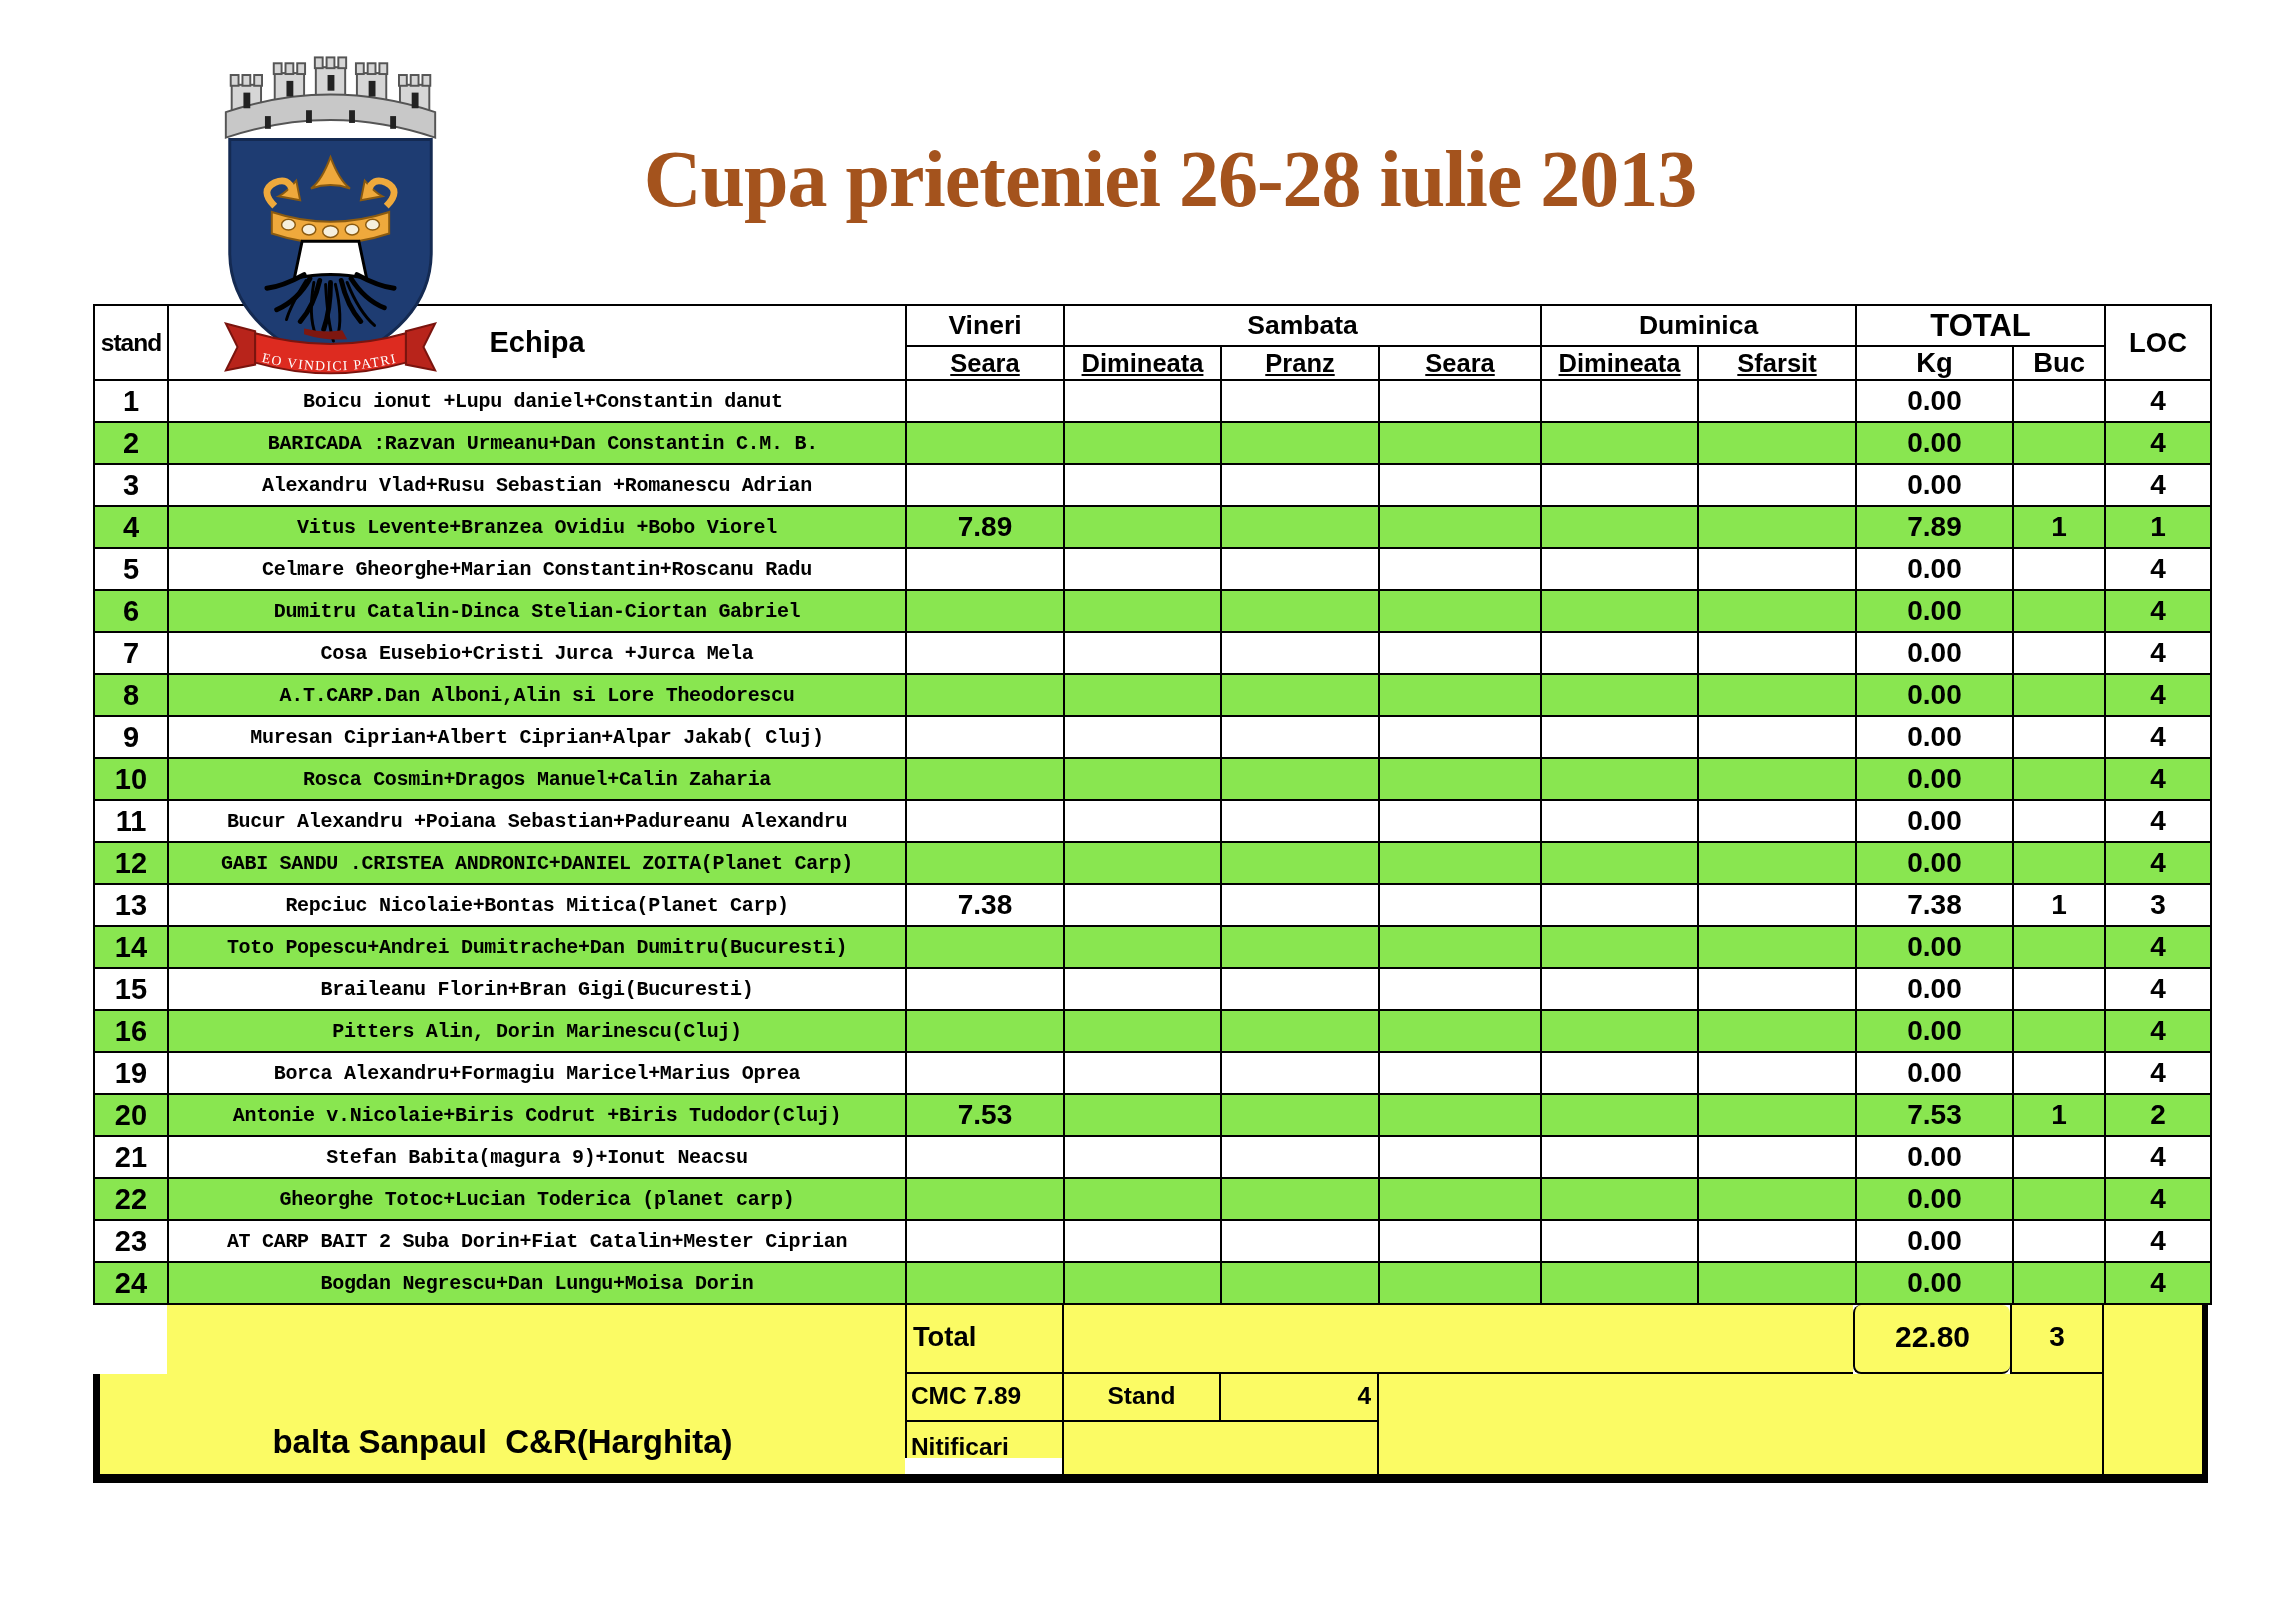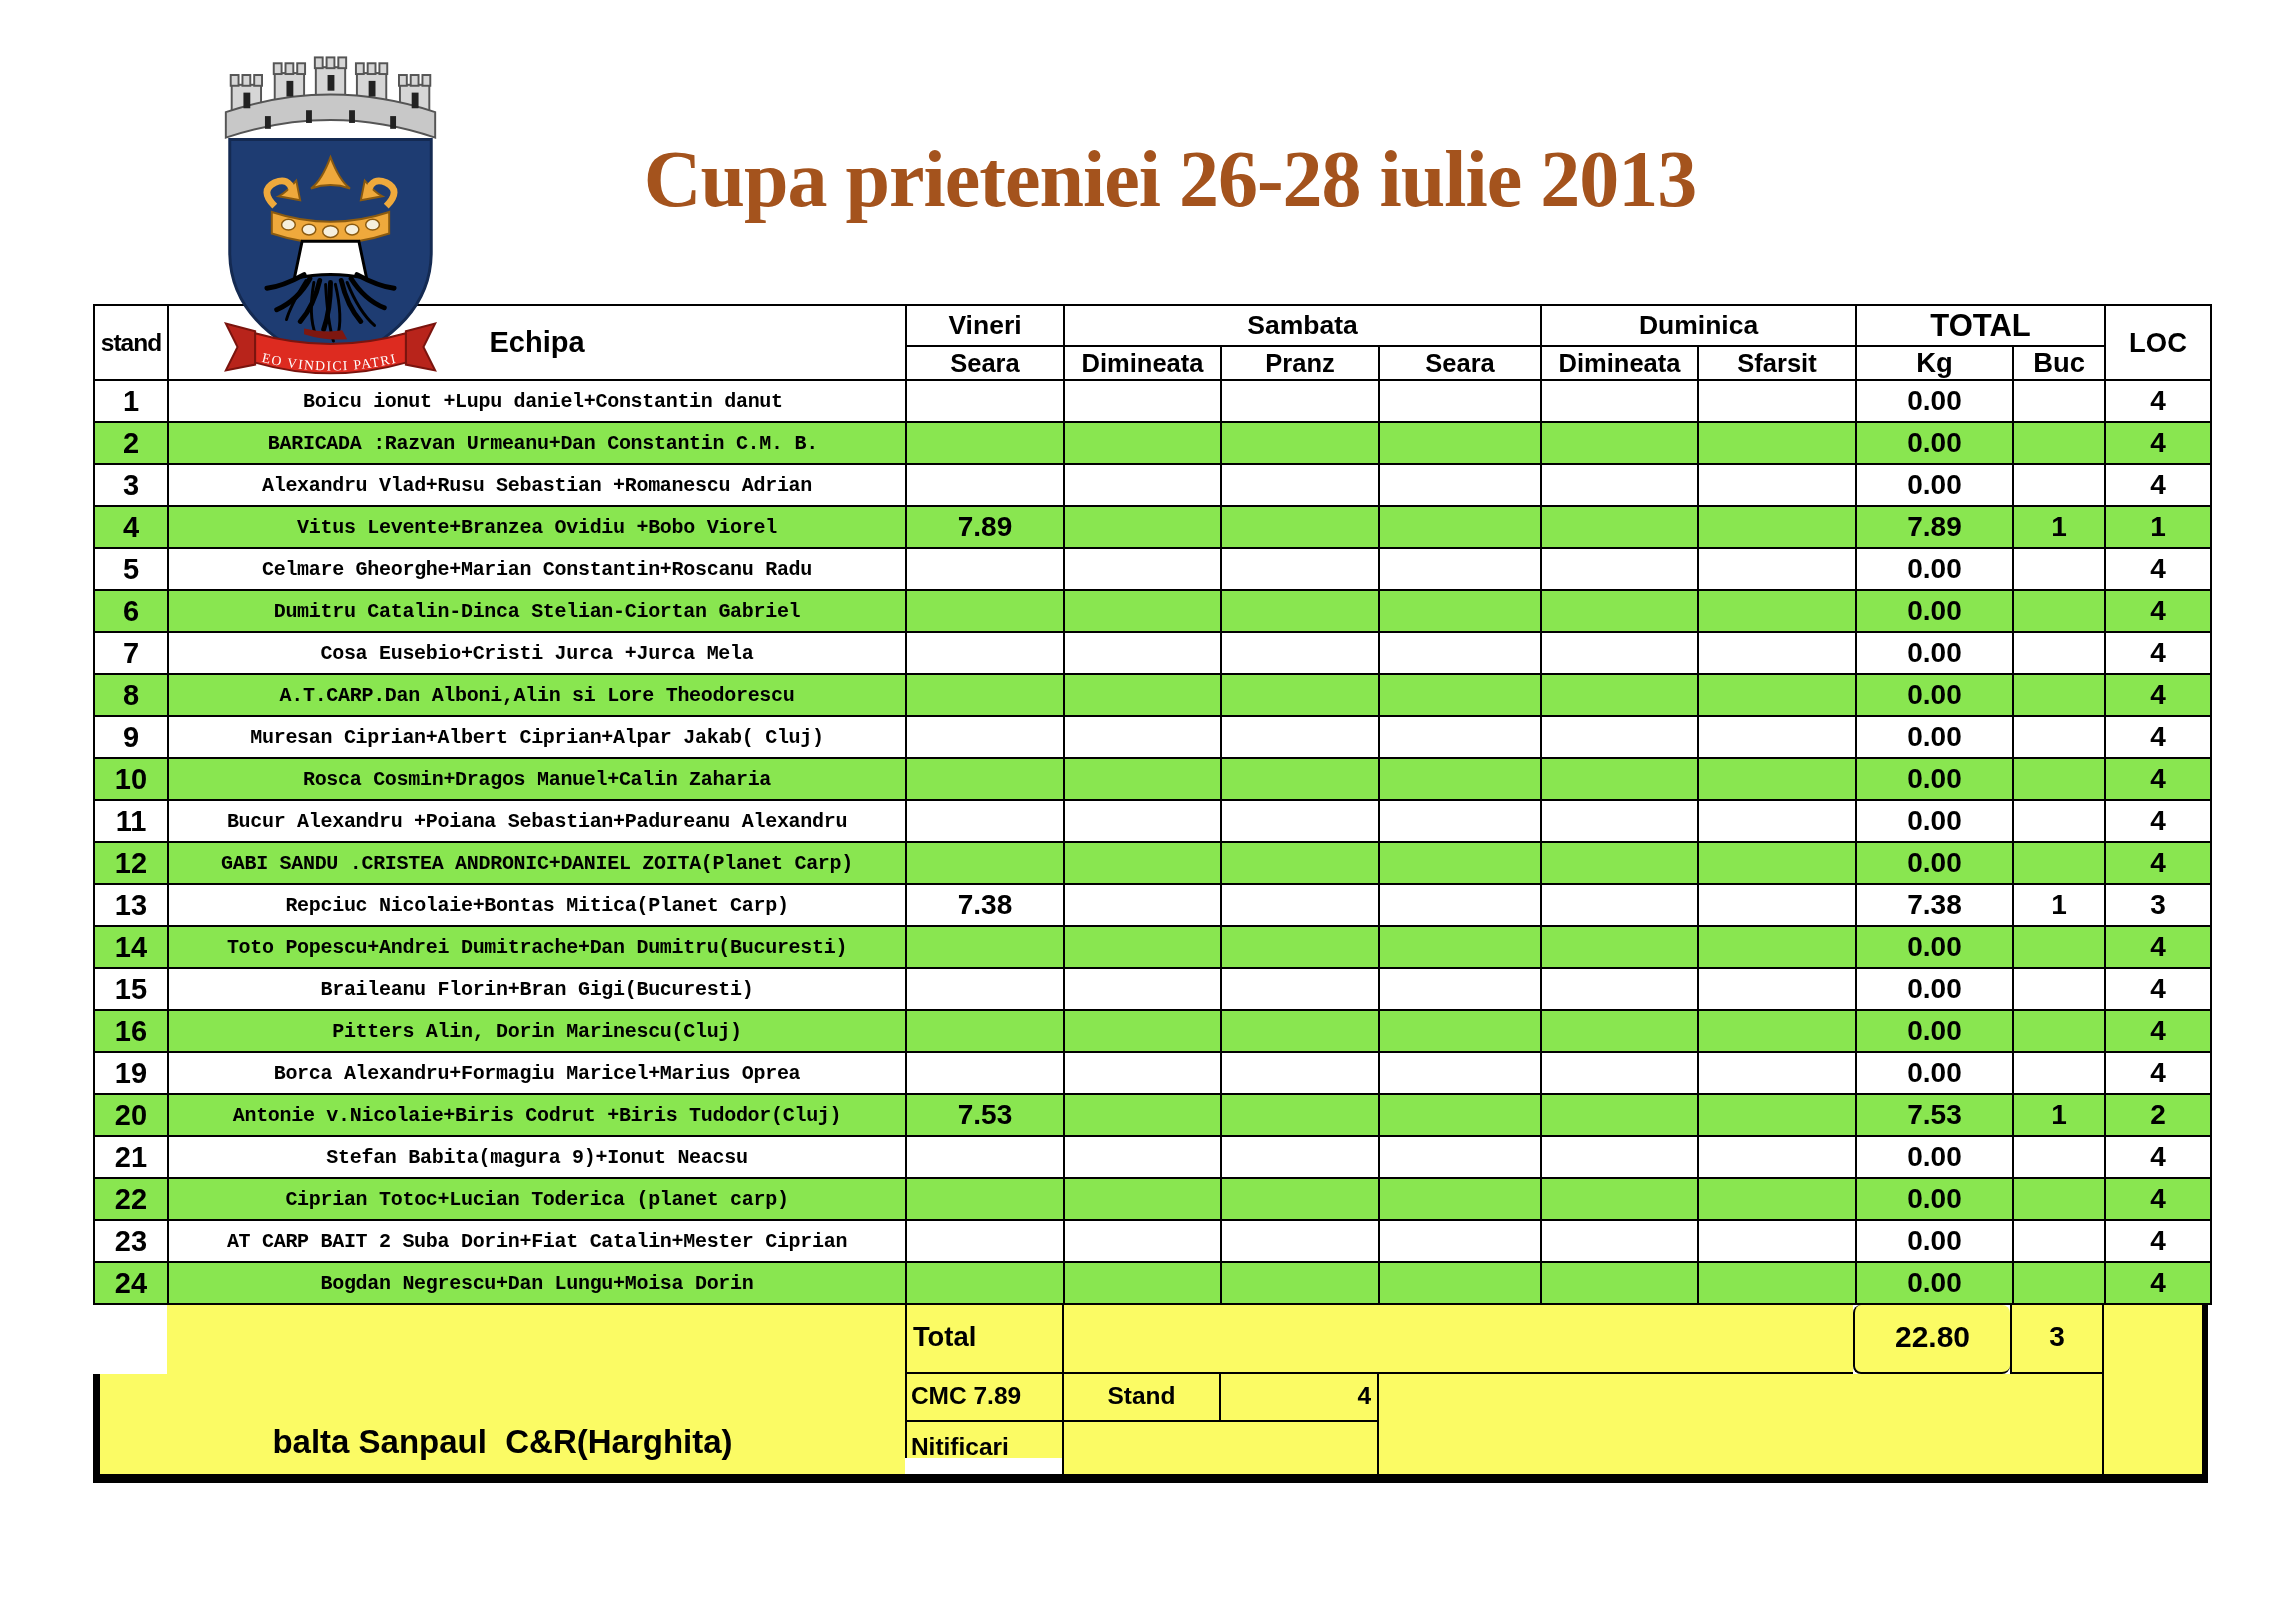--- a/index.html
+++ b/index.html
@@ -27,21 +27,21 @@
   .ot{border-top-width:6.9px;}
   .hb{border-bottom-width:3.9px;}
   .bl3{border-left-width:2.9px;}
   .c0{border-left-width:6.9px;}
   .br7{border-right-width:6.9px;}
   .hstand{font-size:24.5px;text-align:left;padding-left:1px;letter-spacing:-1px;}
   .hechipa{font-size:29px;height:39px;}
   .hday{font-size:26.5px;border-bottom-width:2px;height:39px;}
   .htotal{font-size:31px;border-bottom-width:2px;}
   .hloc{font-size:27.4px;}
-  .hsub{font-size:25.5px;font-weight:normal;height:31px;}
+  .hsub{font-size:25.5px;font-weight:normal;height:31px;text-decoration:underline;}
   .hkg{font-size:27.4px;height:31px;}
   
   tbody td{border-top-width:2.9px;border-bottom-width:2.9px;height:40px;}
   tbody tr.green td{background:var(--green,#89E650);}
   td.stand{font-size:29px;}
   td.team{text-align:left;font-size:20px;letter-spacing:-0.3px;padding-left:4.9px;white-space:pre;font-family:Liberation Mono, monospace;}
   td.val{font-size:28px;}
   
   .bottom{position:relative;height:181px;}
   .bottom > div{position:absolute;box-sizing:border-box;}
@@ -443,21 +443,21 @@
         <td class="val"></td>
         <td class="val"></td>
         <td class="val"></td>
         <td class="val"></td>
         <td class="bl3 val">0.00</td>
         <td class="val"></td>
         <td class="bl3 br7 val">4</td>
       </tr>
         <tr class="green">
         <td class="c0 stand">22</td>
-        <td class="bl3 team">Ciprian Totoc+Lucian Toderica (planet carp)</td>
+        <td class="bl3 team">Gheorghe Totoc+Lucian Toderica (planet carp)</td>
         <td class="bl3 val"></td>
         <td class="val"></td>
         <td class="val"></td>
         <td class="val"></td>
         <td class="val"></td>
         <td class="val"></td>
         <td class="bl3 val">0.00</td>
         <td class="val"></td>
         <td class="bl3 br7 val">4</td>
       </tr>

